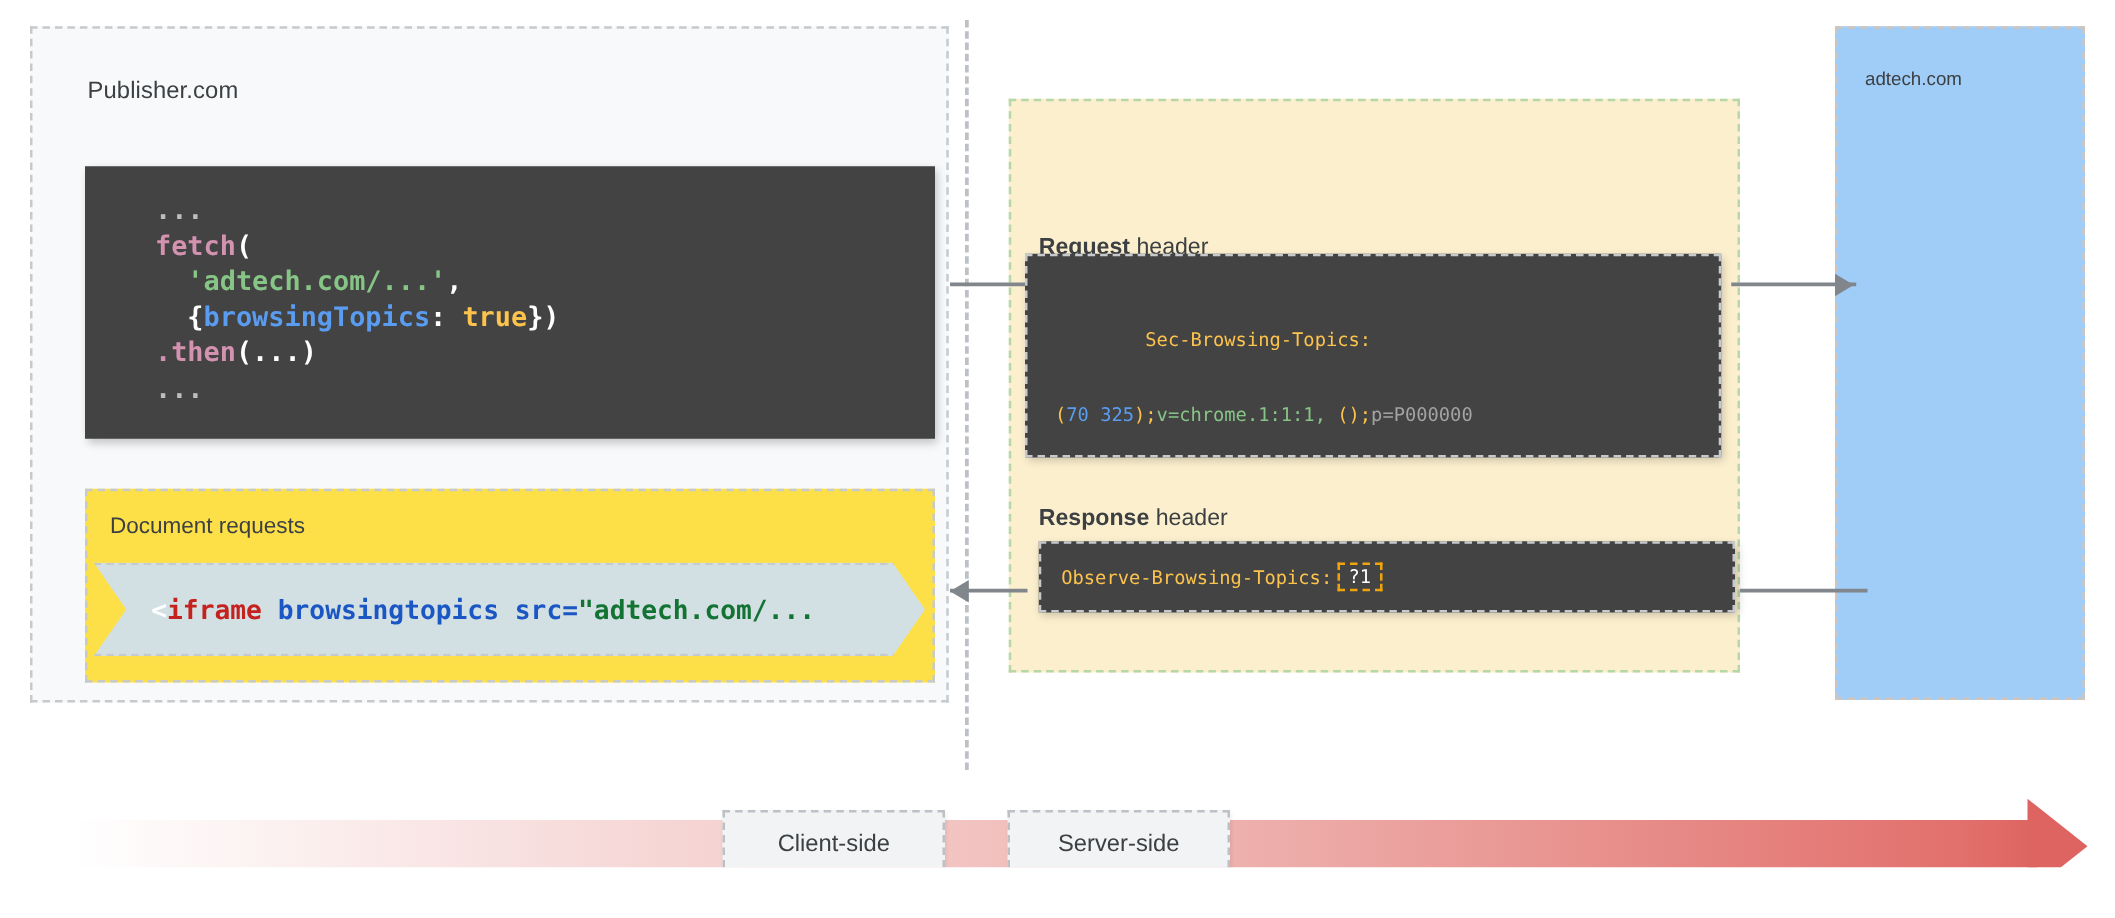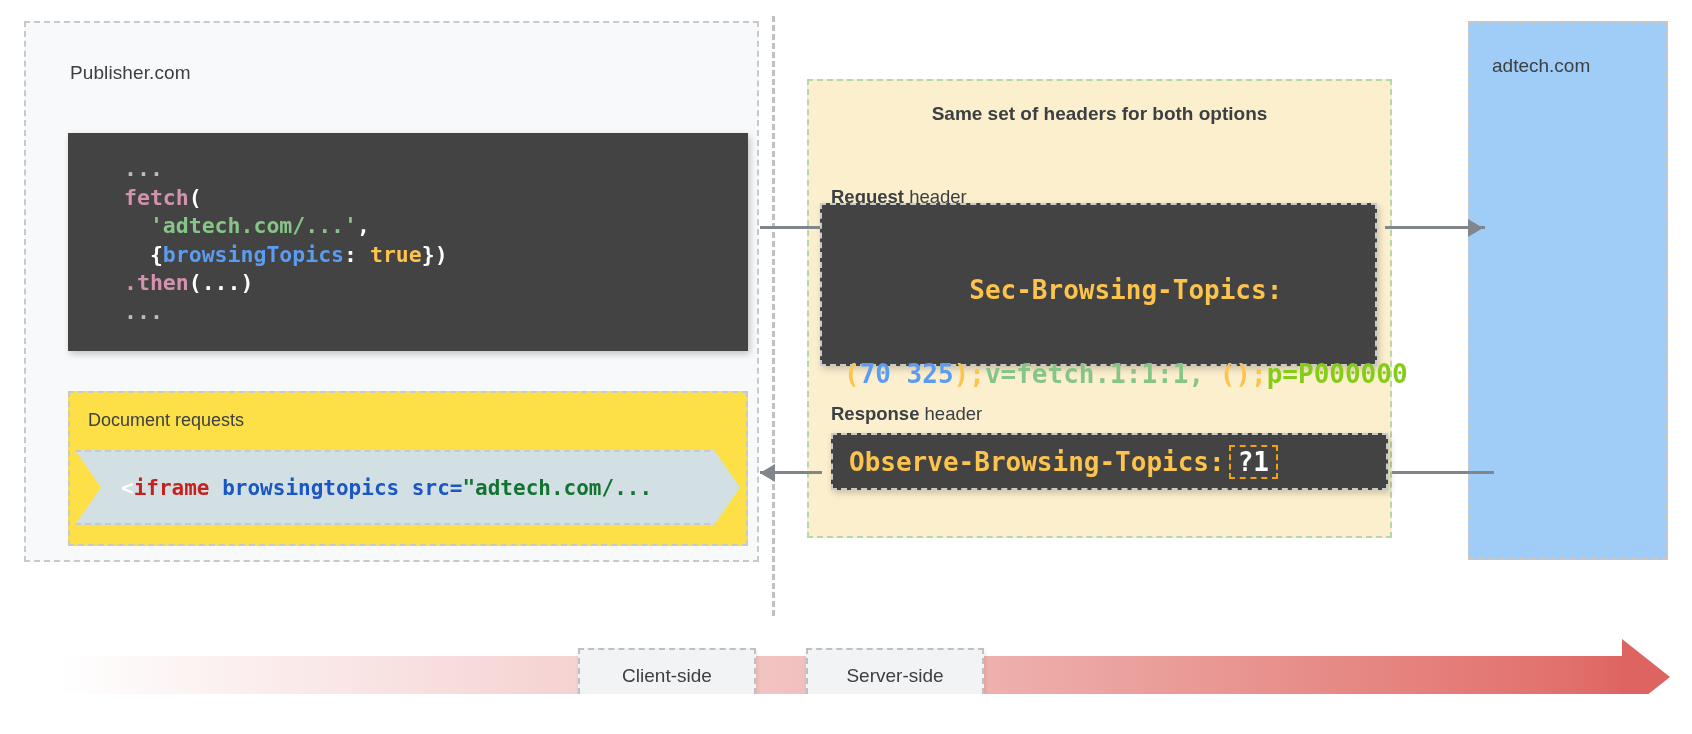--- a/index.html
+++ b/index.html
@@ -173,33 +173,33 @@
     left: 22px;
     top: 352px;
     width: 557px;
     height: 57px;
     display: flex;
     align-items: center;
     padding-left: 16px;
   }
   .hdr-mono {
     font-family: "DejaVu Sans Mono", "Liberation Mono", monospace;
-    font-size: 26px;
-    font-weight: bold;
+    font-size: 15px;
+    font-weight: normal;
     white-space: pre;
   }
   .tok-hdrname { color: #fcc34d; }
   .hdr-value-line {
     margin-top: 24px;
   }
   .tok-paren { color: #fcc34d; }
   .tok-num   { color: #5a9cf0; }
   .tok-semi  { color: #fcc34d; }
   .tok-ver   { color: #87c586; }
-  .tok-p     { color: #84cc16; }
+  .tok-p     { color: #a3a3a3; }
 
   
   #observe-value-box {
     display: inline-block;
     border: 2px dashed #f0a30a;
     padding: 2px 7px;
     margin-left: 4px;
     color: #ffffff;
     line-height: 1;
   }
@@ -212,21 +212,21 @@
     width: 200px;
     height: 539px;
     background: #9fcdf8;
     border: 2px dashed #cfc5bd;
     box-sizing: border-box;
   }
   #adtech-label {
     position: absolute;
     left: 22px;
     top: 32px;
-    font-size: 19px;
+    font-size: 15px;
     color: #3c4043;
   }
 
   
   .conn {
     position: absolute;
     height: 3px;
     background: #80868b;
   }
   #conn-pub-to-req  { left: 760px; top: 226px; width: 60px; }
@@ -305,31 +305,30 @@
       <div id="doc-requests-label">Document requests</div>
       <div id="iframe-banner">
         <code><span class="tok-punc">&lt;</span><span class="tok-tag">iframe</span><span> </span><span class="tok-attr">browsingtopics</span><span> </span><span class="tok-attr">src=</span><span class="tok-val">"adtech.com/...</span></code>
       </div>
     </div>
   </div>
 
   <div id="client-server-divider"></div>
 
   <div id="headers-panel">
-    <div id="headers-panel-title">Same set of headers for both options</div>
 
     <div class="header-kind" id="request-kind">
       <b>Request</b><span> header</span>
     </div>
 
     <div class="header-box" id="request-header-box">
       <div class="hdr-mono">
         <span class="tok-hdrname">Sec-Browsing-Topics:</span>
       </div>
-      <div class="hdr-mono hdr-value-line"><span class="tok-paren">(</span><span class="tok-num">70 325</span><span class="tok-paren">)</span><span class="tok-semi">;</span><span class="tok-ver">v=fetch.1:1:1, </span><span class="tok-paren">()</span><span class="tok-semi">;</span><span class="tok-p">p=P000000</span></div>
+      <div class="hdr-mono hdr-value-line"><span class="tok-paren">(</span><span class="tok-num">70 325</span><span class="tok-paren">)</span><span class="tok-semi">;</span><span class="tok-ver">v=chrome.1:1:1, </span><span class="tok-paren">()</span><span class="tok-semi">;</span><span class="tok-p">p=P000000</span></div>
     </div>
 
     <div class="header-kind" id="response-kind">
       <b>Response</b><span> header</span>
     </div>
 
     <div class="header-box" id="response-header-box">
       <span class="hdr-mono tok-hdrname">Observe-Browsing-Topics:</span>
         <span class="hdr-mono" id="observe-value-box">?1</span>
     </div>

